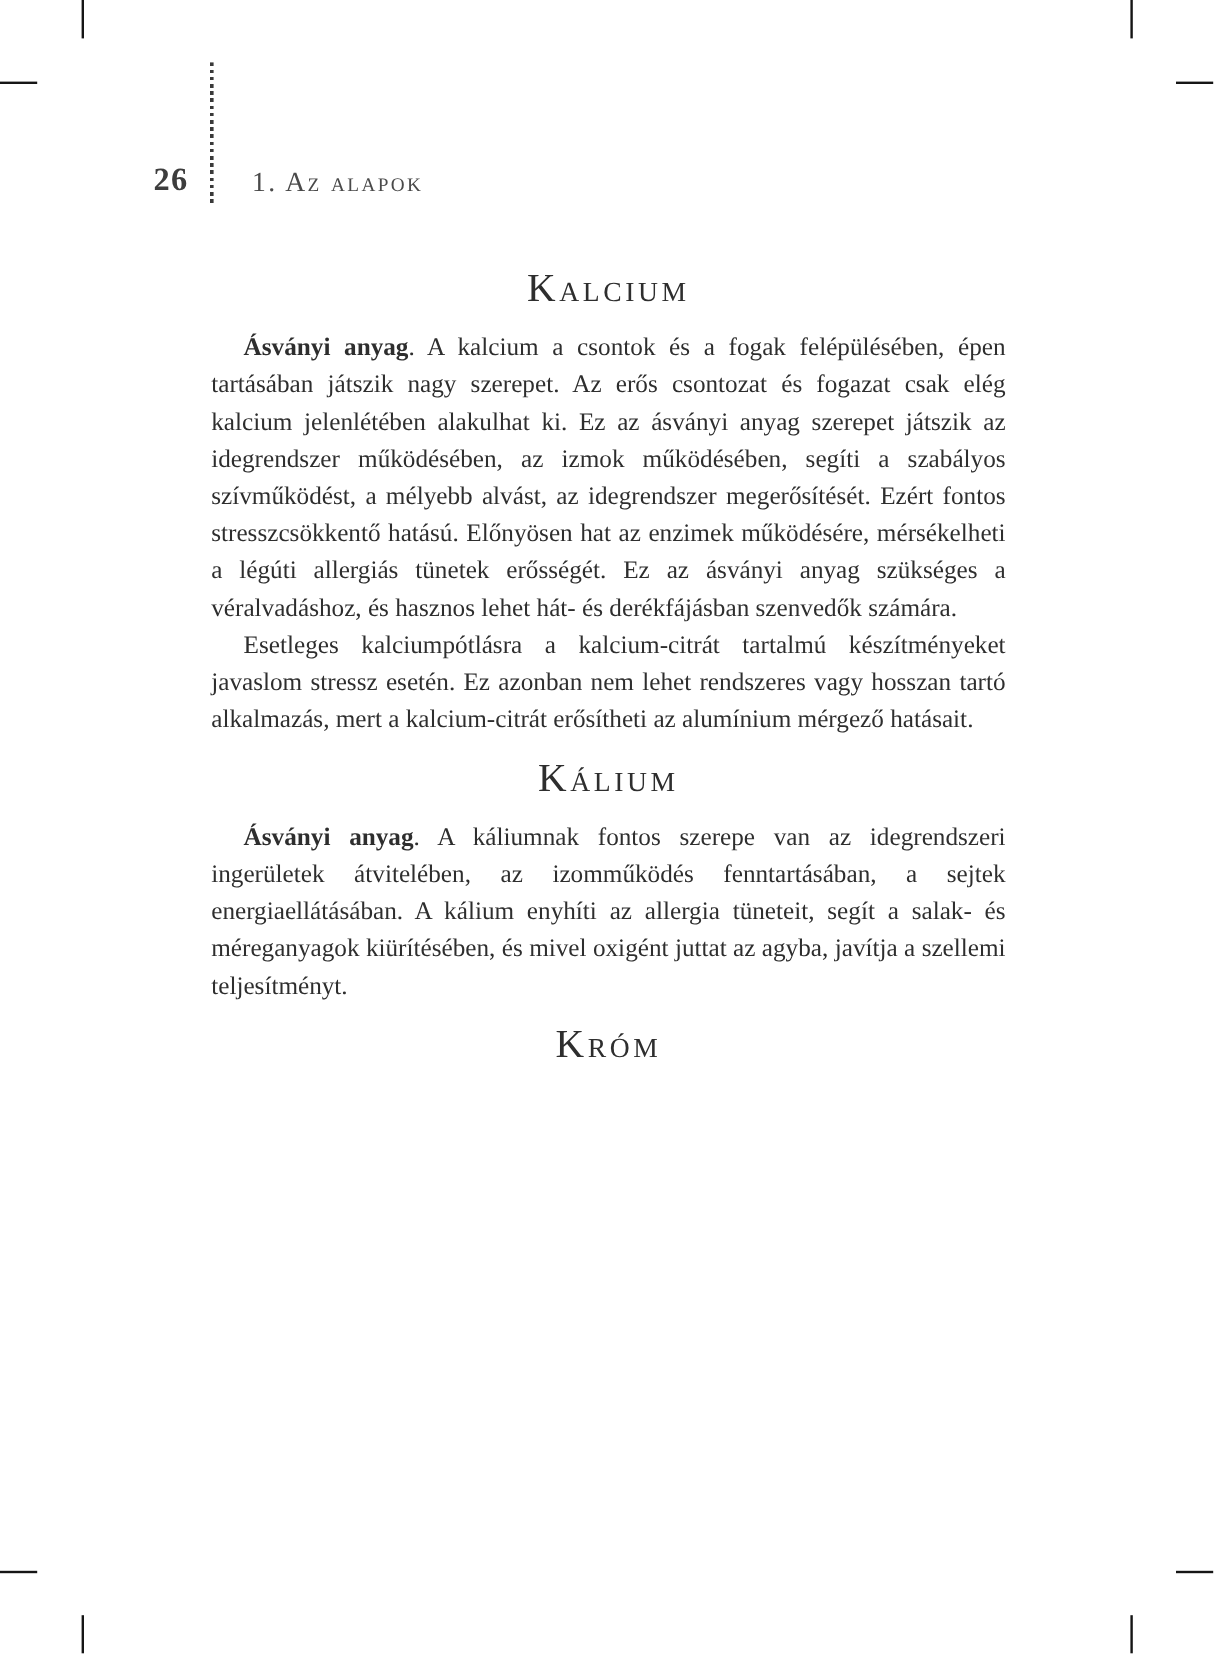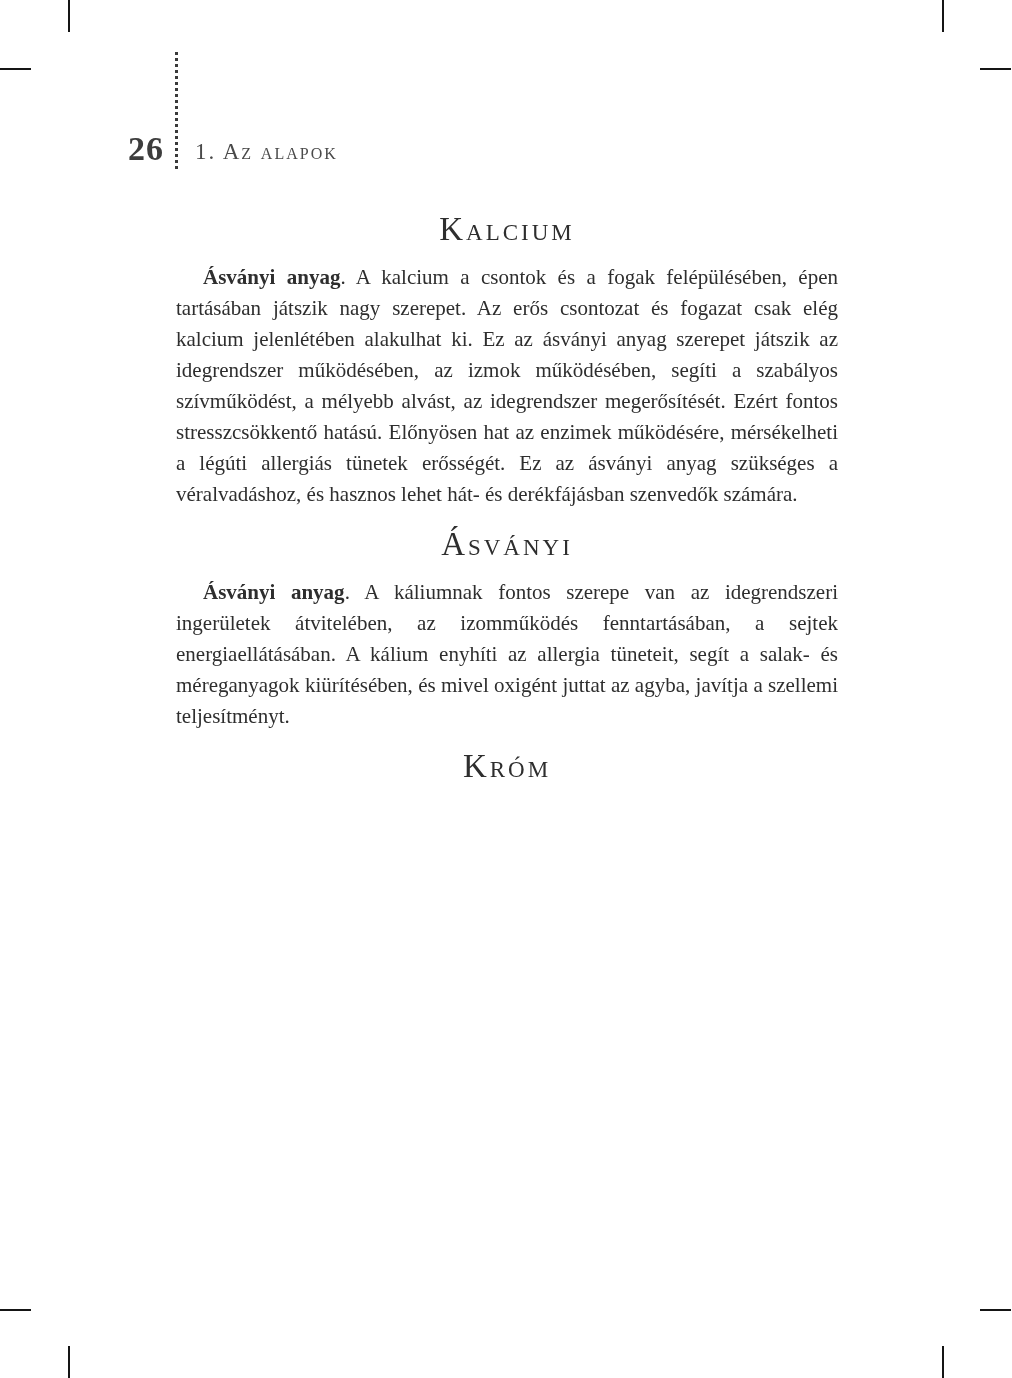--- a/index.html
+++ b/index.html
@@ -25,42 +25,42 @@
   .tl-h{left:0;top:68px;}
   .tr-v{left:942px;top:0;}
   .tr-h{left:980px;top:68px;width:32px;}
   .bl-h{left:0;top:1309px;}
   .bl-v{left:68px;top:1346px;}
   .br-h{left:980px;top:1309px;width:32px;}
   .br-v{left:942px;top:1346px;}
   
   .page-number{
     position:absolute;left:128px;top:134px;
-    font-size:34px;line-height:30px;font-weight:bold;
+    font-size:27px;line-height:30px;font-weight:bold;
     color:#3d3d3d;letter-spacing:1px;
   }
   .dotted-rule{
     position:absolute;left:175px;top:52px;width:3px;height:119px;
     background:repeating-linear-gradient(to bottom,#3a3a3a 0px,#3a3a3a 3px,transparent 3px,transparent 6px);
   }
   .running-header{
-    position:absolute;left:195px;top:141px;
+    position:absolute;left:210px;top:141px;
     font-size:23px;line-height:22px;
     font-variant:small-caps;letter-spacing:2px;
     color:var(--header-text);
   }
   
   .text-column{
     position:absolute;left:176px;top:212px;width:662px;
   }
   .section-heading{
     font-size:33px;line-height:34px;font-weight:normal;
     font-variant:small-caps;letter-spacing:3px;
     text-align:center;color:var(--text);
-    margin:0 0 4px 0;
+    margin:12px 0 4px 0;
   }
   .section-heading + .body-paragraph{margin-top:16px;}
   .text-column .section-heading:not(:first-child){margin-top:17px;}
   .body-paragraph{
     font-size:21px;line-height:31px;
     text-align:justify;text-justify:inter-word;
     text-indent:27px;
     hyphens:auto;-webkit-hyphens:auto;
     color:var(--text);
   }
@@ -78,16 +78,17 @@
 <div class="crop h br-h"></div>
 <div class="crop v br-v"></div>
 
 <div class="page-number">26</div>
 <div class="dotted-rule"></div>
 <div class="running-header">1. Az alapok</div>
 
 <main class="text-column">
     <h2 class="section-heading">Kalcium</h2>
     <p class="body-paragraph"><strong>Ásványi anyag</strong><span>. A kalcium a csontok és a fogak felépülésében, épen tartásában játszik nagy szerepet. Az erős csontozat és fogazat csak elég kalcium jelenlétében alakulhat ki. Ez az ásványi anyag szerepet játszik az idegrendszer működésében, az izmok működésében, segíti a szabályos szívműködést, a mélyebb alvást, az idegrendszer megerősítését. Ezért fontos stresszcsökkentő hatású. Előnyösen hat az enzimek működésére, mérsékelheti a légúti allergiás tünetek erősségét. Ez az ásványi anyag szükséges a véralvadáshoz, és hasznos lehet hát- és derékfájásban szenvedők számára.</span></p>
-    <h2 class="section-heading">Ásványi</h2>
+    <p class="body-paragraph"><span>Esetleges kalciumpótlásra a kalcium-citrát tartalmú készítményeket javaslom stressz esetén. Ez azonban nem lehet rendszeres vagy hosszan tartó alkalmazás, mert a kalcium-citrát erősítheti az alumínium mérgező hatásait.</span></p>
+    <h2 class="section-heading">Kálium</h2>
     <p class="body-paragraph"><strong>Ásványi anyag</strong><span>. A káliumnak fontos szerepe van az idegrendszeri ingerületek átvitelében, az izomműködés fenntartásában, a sejtek energiaellátásában. A kálium enyhíti az allergia tüneteit, segít a salak- és méreganyagok kiürítésében, és mivel oxigént juttat az agyba, javítja a szellemi teljesítményt.</span></p>
     <h2 class="section-heading">Króm</h2>
   </main>
 
 </body></html>

